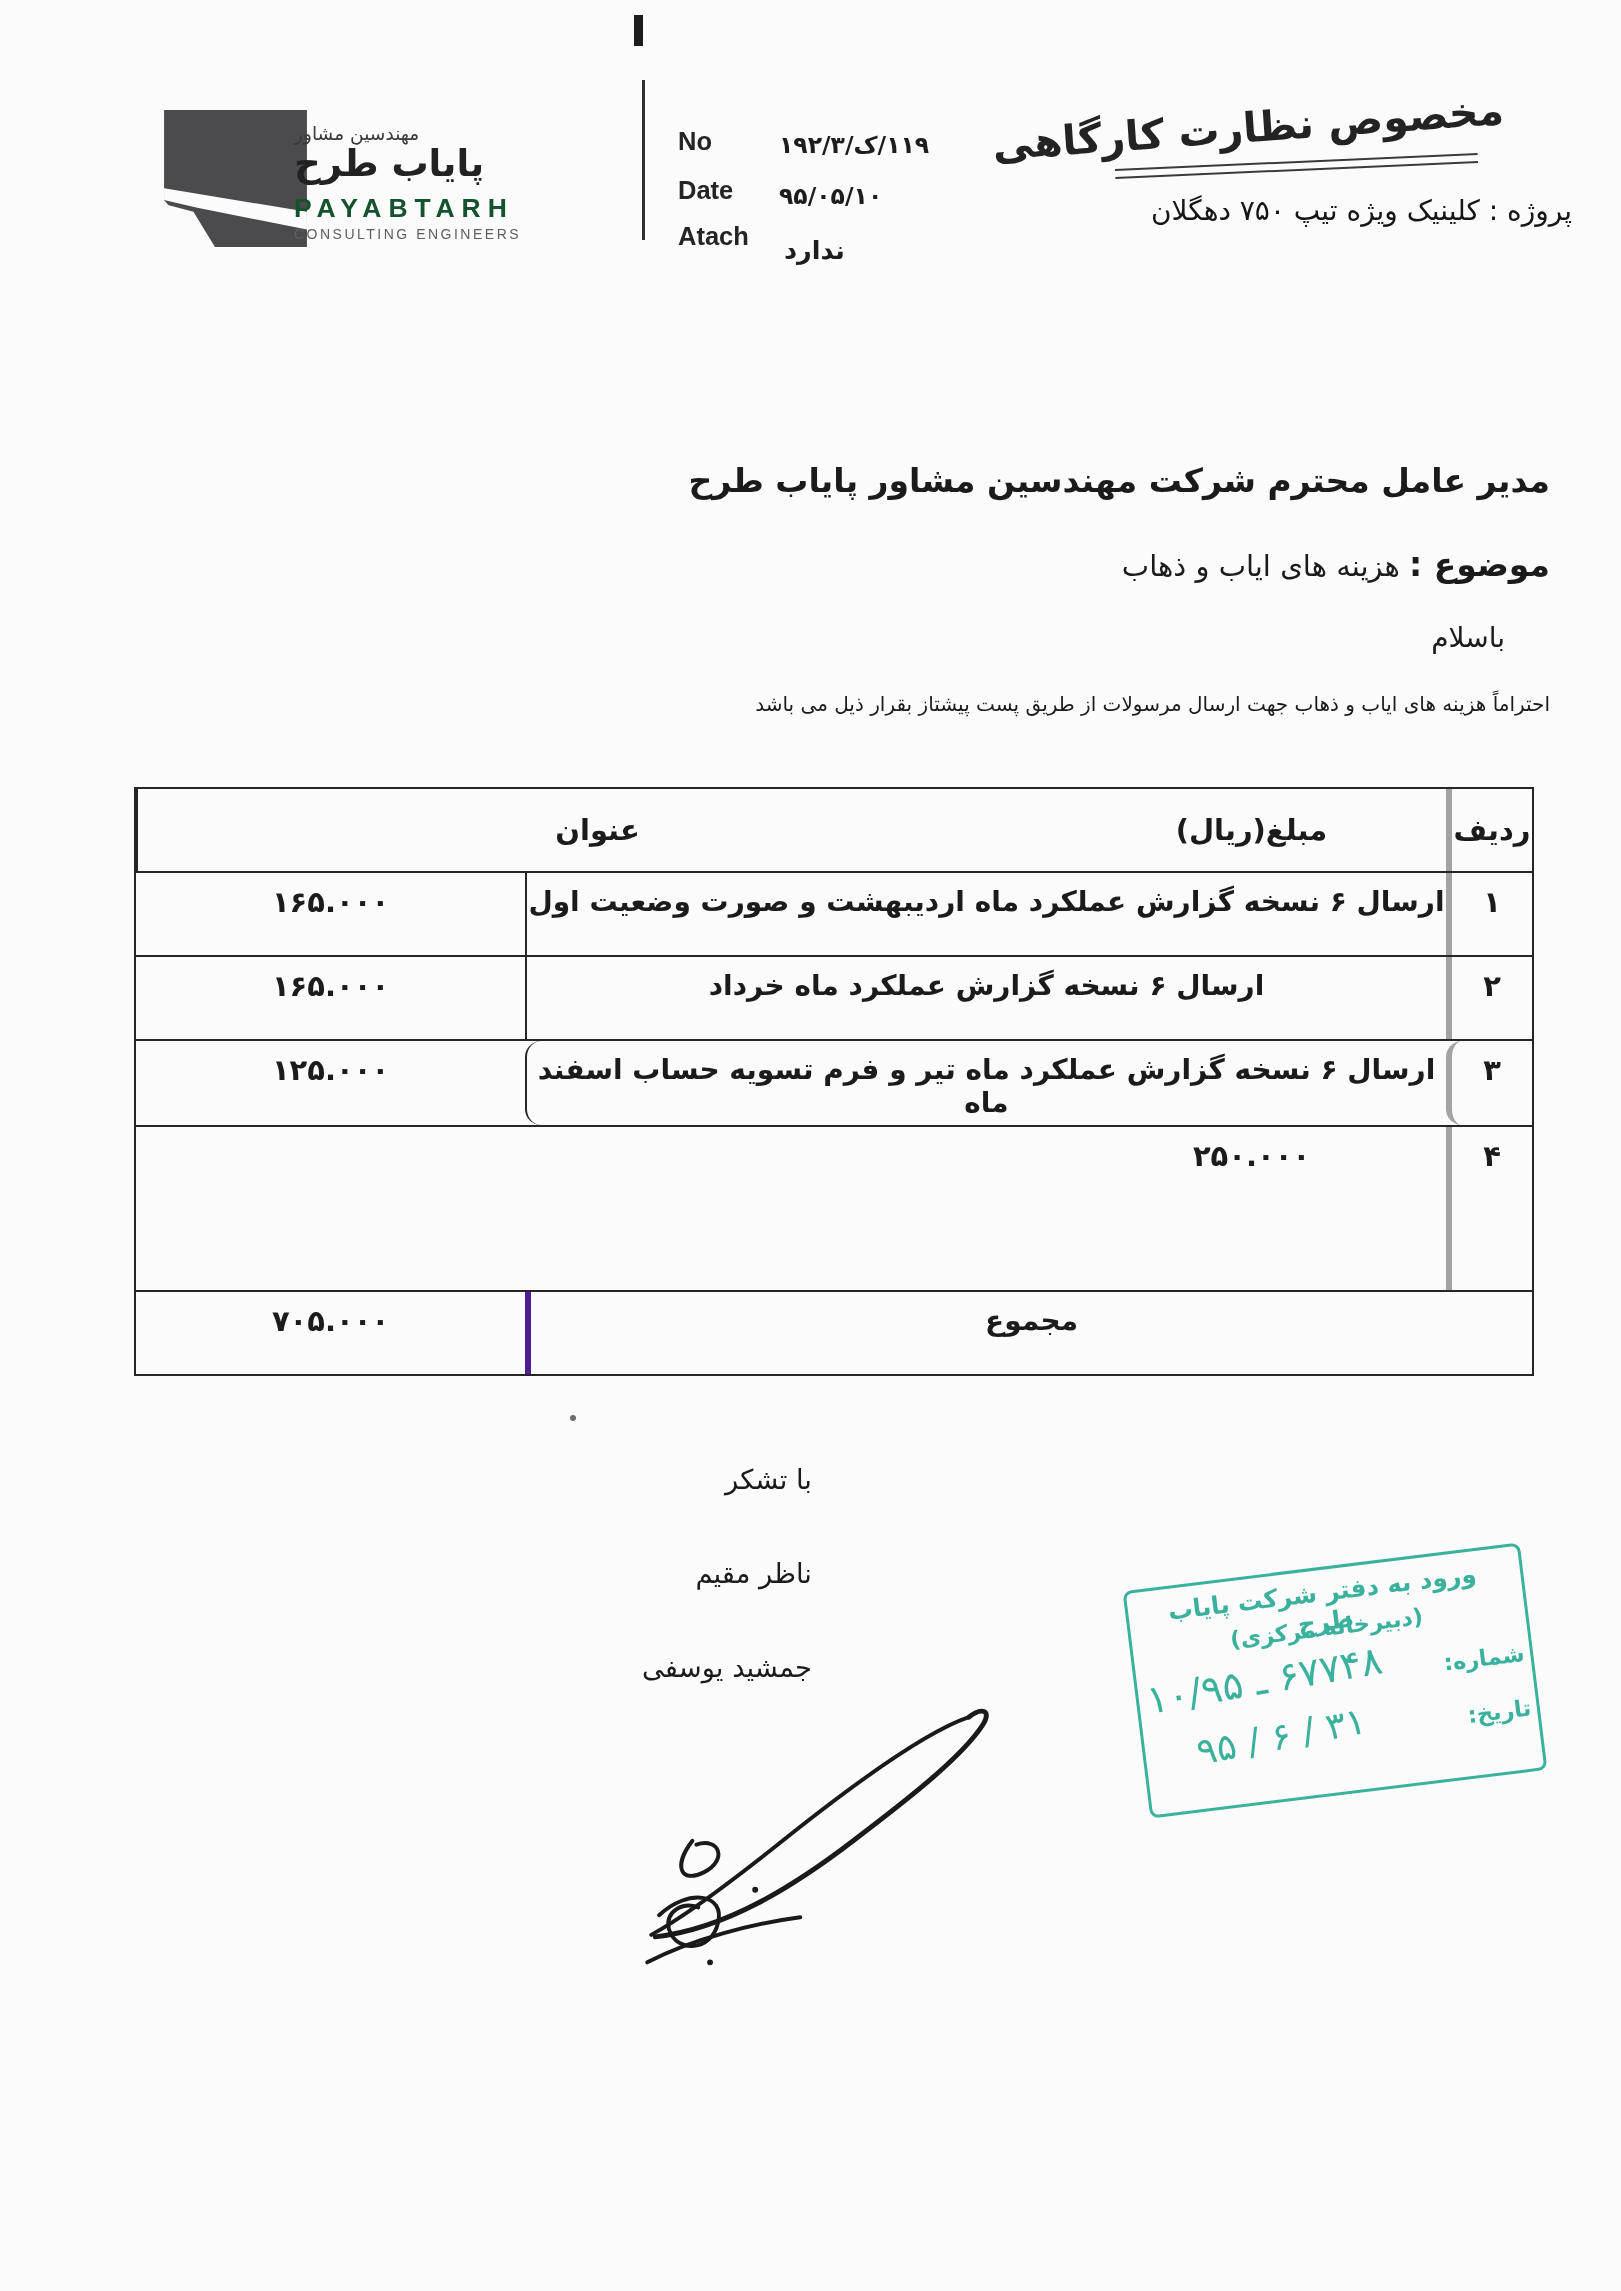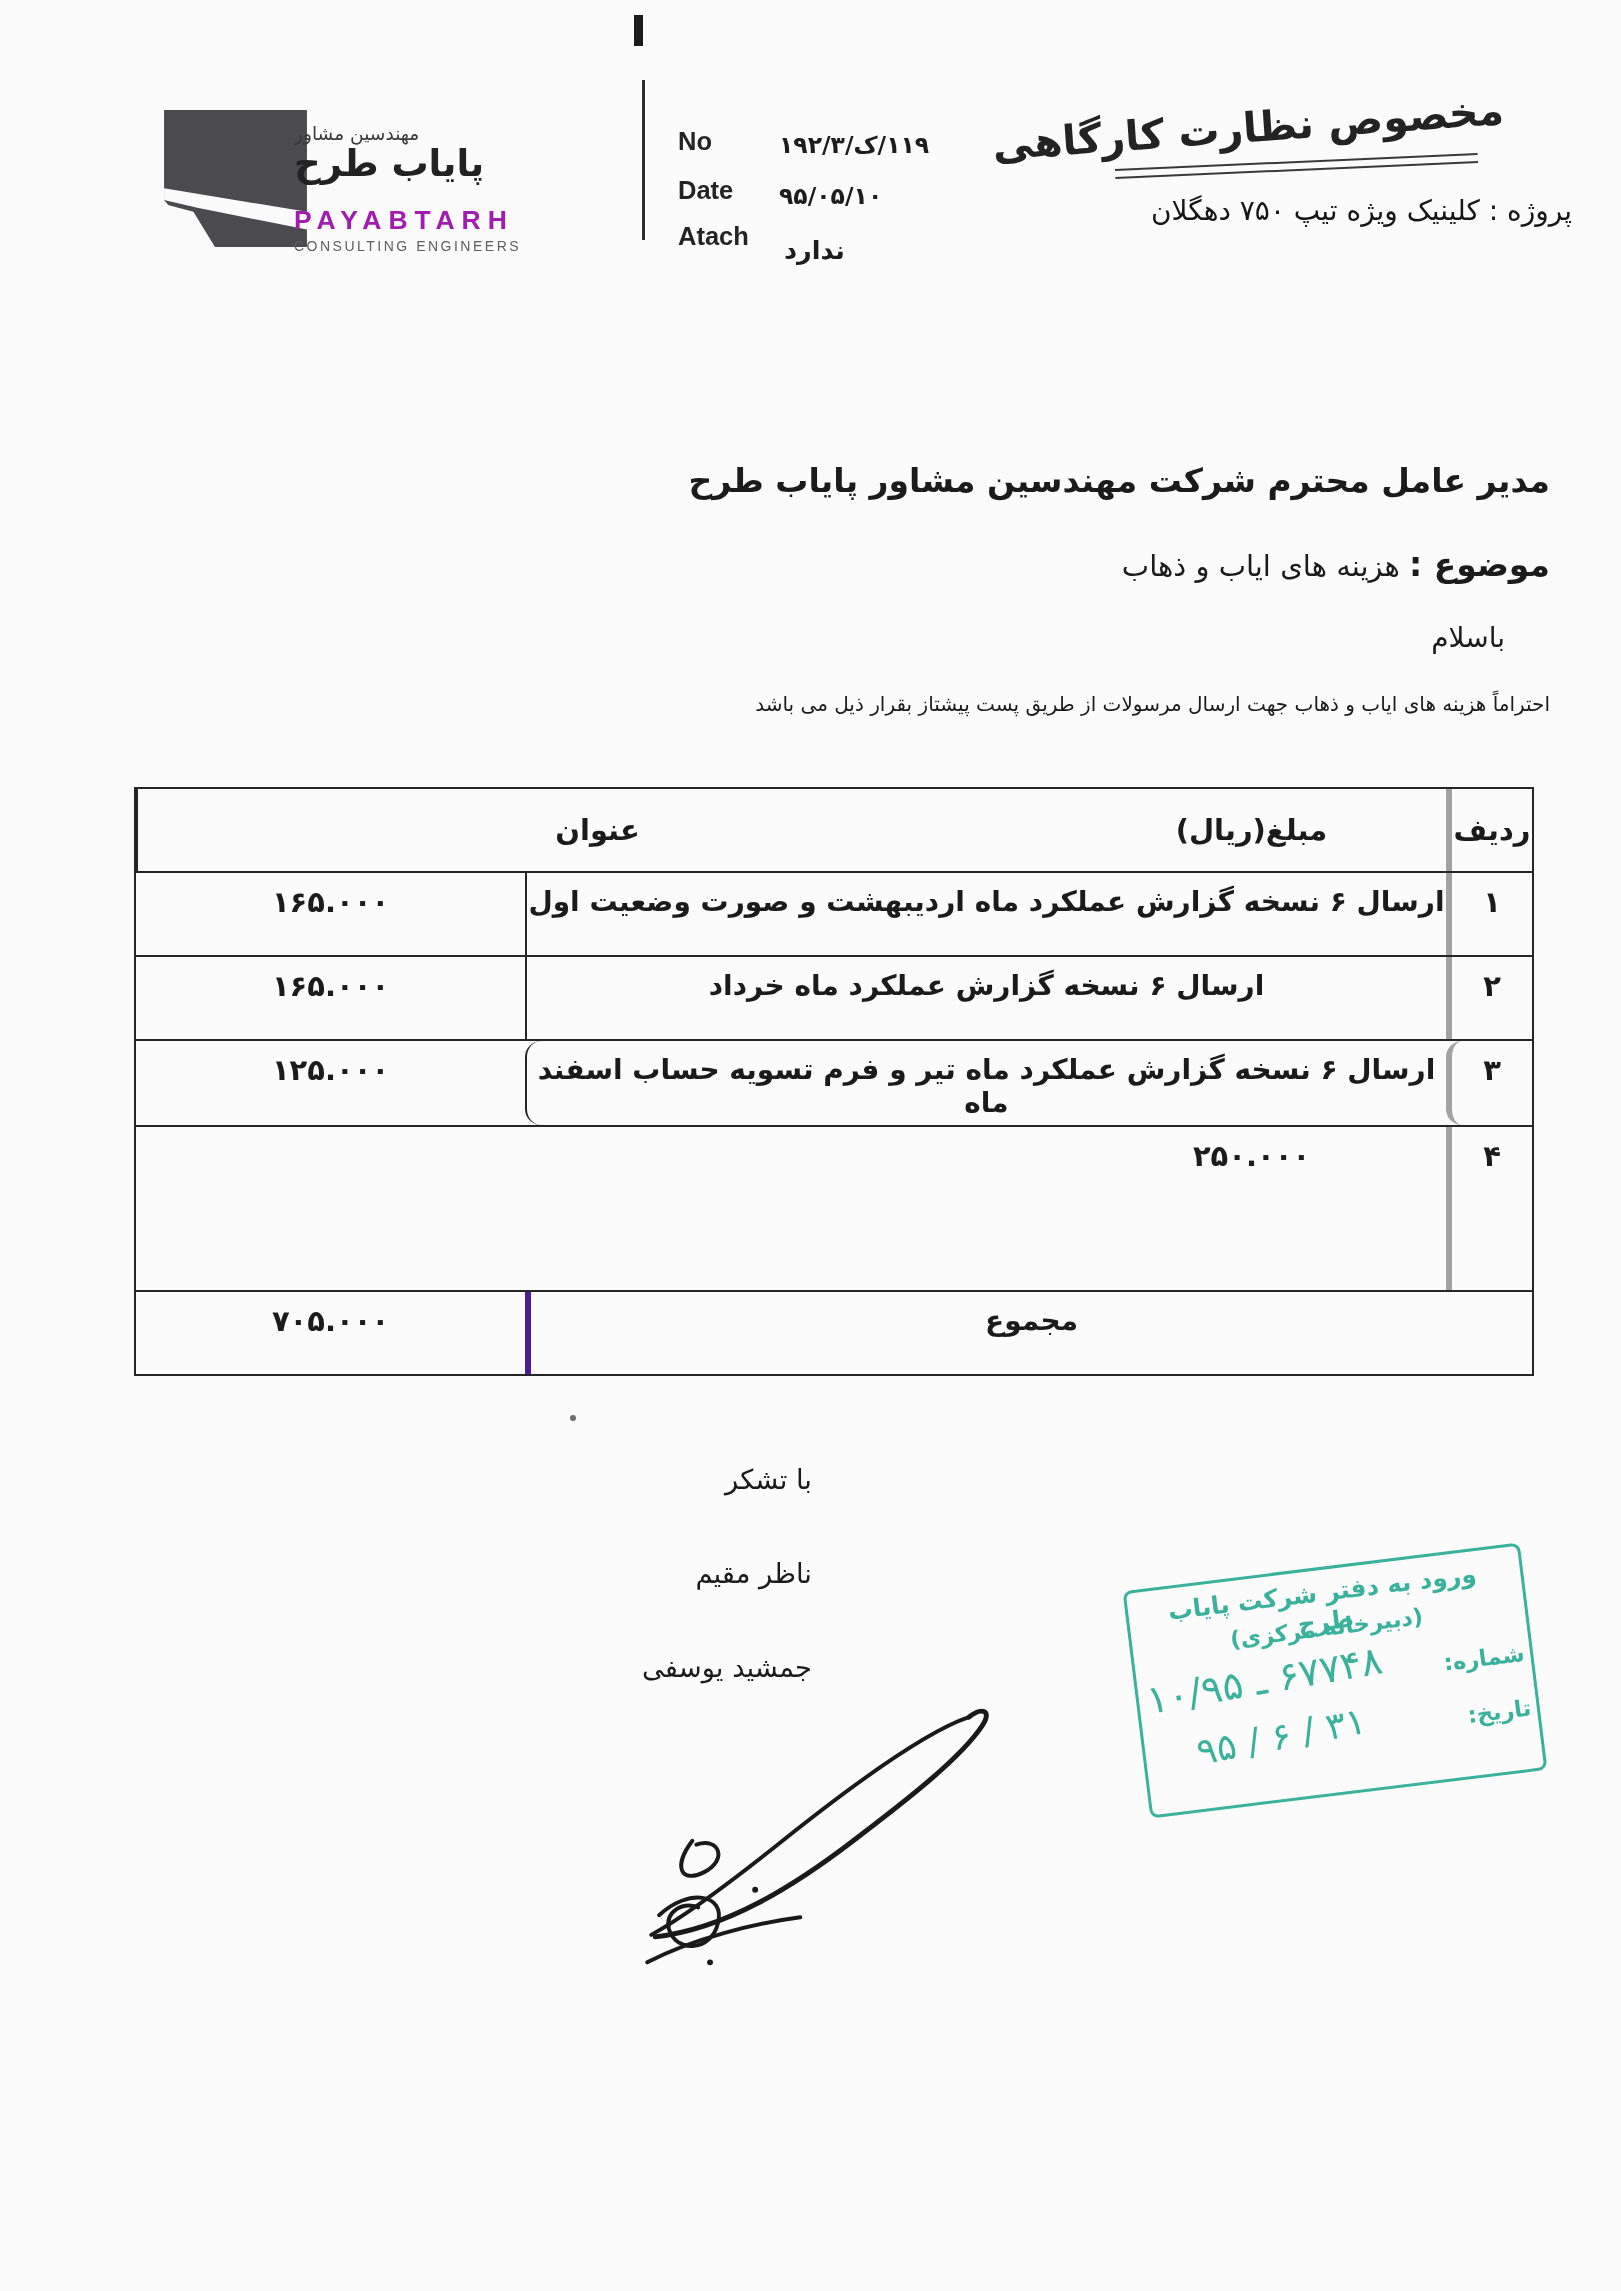--- a/index.html
+++ b/index.html
@@ -23,21 +23,21 @@
 
   
   .tick{background:#1c1c1c;}
   .stray-dot{width:5.9px;height:5.9px;border-radius:50%;background:#4a4a4a;opacity:.8;}
 
   
   .logo{left:164px;top:110px;}
   .brand{left:294px;top:123px;width:323px;text-align:left;direction:rtl;}
   .brand-fa-small{font-size:18.6px;color:#3a3a3a;letter-spacing:0.5px;}
   .brand-fa-large{font-size:37px;font-weight:bold;color:#222;margin-top:-2px;}
-  .brand-en{direction:ltr;font-family:"Liberation Sans",sans-serif;font-size:26.5px;font-weight:bold;letter-spacing:6.9px;color:#a21caf;margin-top:20px;}
+  .brand-en{direction:ltr;font-family:"Liberation Sans",sans-serif;font-size:26.5px;font-weight:bold;letter-spacing:6.9px;color:#14532d;margin-top:8px;}
   .brand-en-sub{direction:ltr;font-family:"Liberation Sans",sans-serif;font-size:14px;letter-spacing:2.5px;color:#5e5e5e;margin-top:2px;}
   .vdivider{left:642px;top:80px;width:2.9px;height:160px;background:#2e2e2e;}
   .fld-label{font-family:"Liberation Sans",sans-serif;font-size:25.5px;font-weight:600;color:#242424;}
   .fld-value{font-size:23.5px;font-weight:bold;color:#1d1d1d;}
   .hand-note{right:116px;top:86px;font-size:41px;font-weight:bold;color:#232323;transform:rotate(-4deg);transform-origin:right bottom;}
   .hand-underline{left:1115px;top:161px;width:363px;height:5.9px;border-top:2px solid #3a3a3a;border-bottom:2px solid #3a3a3a;transform:rotate(-2.5deg);}
   .project-line{right:49px;top:194px;font-size:28px;color:#161616;}
 
   
   .salutation{right:71px;top:461px;font-size:33px;font-weight:bold;}

